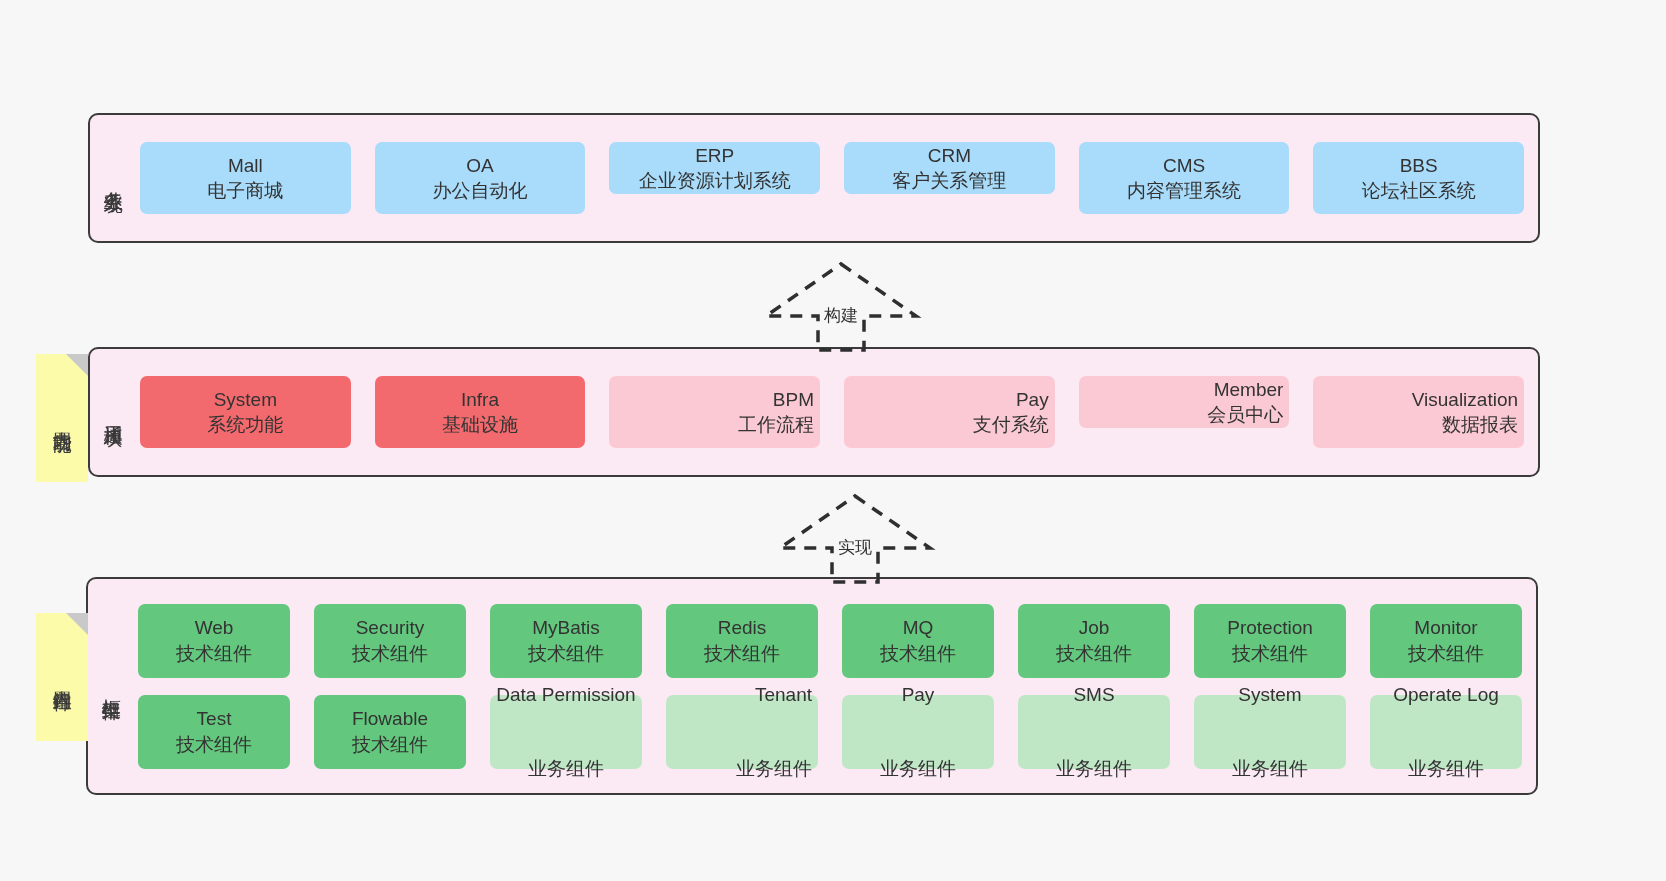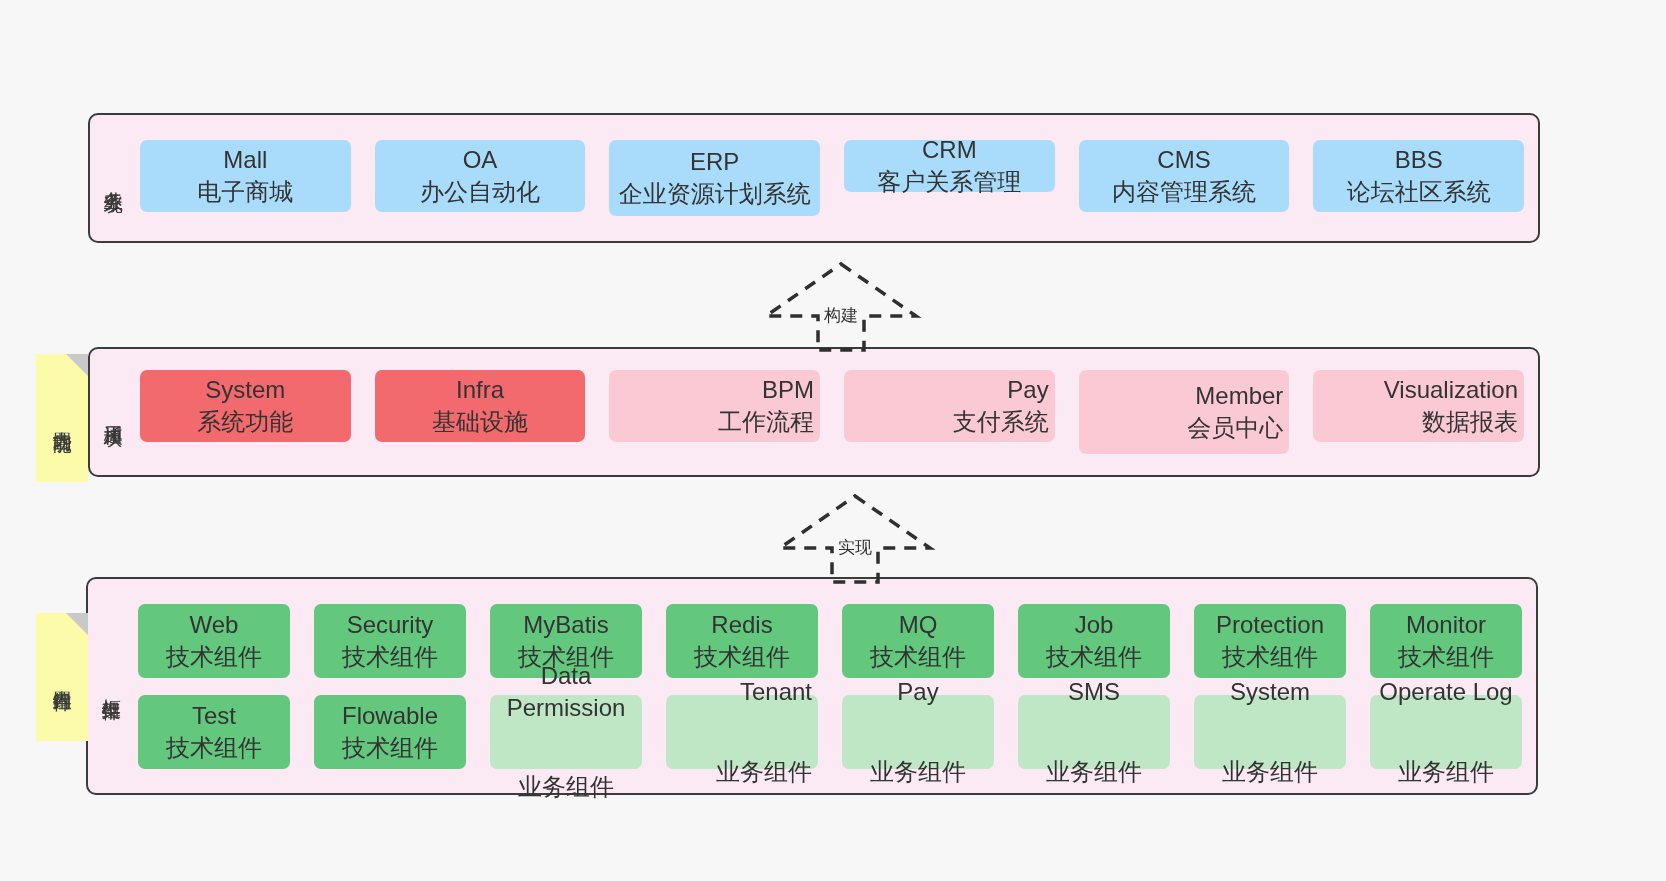--- a/index.html
+++ b/index.html
@@ -58,21 +58,21 @@
     align-items: stretch;
   }
   .cell {
     flex: 1 1 0;
     border-radius: 7px;
     display: flex;
     flex-direction: column;
     align-items: center;
     justify-content: center;
     text-align: center;
-    font-size: 24px;
+    font-size: 19px;
     line-height: 1.32;
     color: #333333;
     padding: 4px 6px;
     box-sizing: border-box;
   }
   .cell .t1 { display: block; }
   .cell .t2 { display: block; }
 
   
   .blue       { background: #a9dcfb; }
@@ -136,21 +136,21 @@
     <div class="layer-body">
       <div class="row">
         <div class="cell blue" style="height:72px;">
           <span class="t1">Mall</span>
           <span class="t2">电子商城</span>
         </div>
         <div class="cell blue" style="height:72px;">
           <span class="t1">OA</span>
           <span class="t2">办公自动化</span>
         </div>
-        <div class="cell blue" style="height:76px;">
+        <div class="cell blue" style="height:52px;">
           <span class="t1">ERP</span>
           <span class="t2">企业资源计划系统</span>
         </div>
         <div class="cell blue" style="height:52px;text-align:center;">
           <span class="t1">CRM</span>
           <span class="t2">客户关系管理</span>
         </div>
         <div class="cell blue" style="height:72px;">
           <span class="t1">CMS</span>
           <span class="t2">内容管理系统</span>
@@ -188,21 +188,21 @@
           <span class="t2">基础设施</span>
         </div>
         <div class="cell pink-soft" style="height:72px;">
           <span class="t1">BPM</span>
           <span class="t2">工作流程</span>
         </div>
         <div class="cell pink-soft" style="height:72px;">
           <span class="t1">Pay</span>
           <span class="t2">支付系统</span>
         </div>
-        <div class="cell pink-soft" style="height:84px;">
+        <div class="cell pink-soft" style="height:52px;">
           <span class="t1">Member</span>
           <span class="t2">会员中心</span>
         </div>
         <div class="cell pink-soft" style="height:72px;">
           <span class="t1">Visualization</span>
           <span class="t2">数据报表</span>
         </div>
       </div>
     </div>
   </div>

